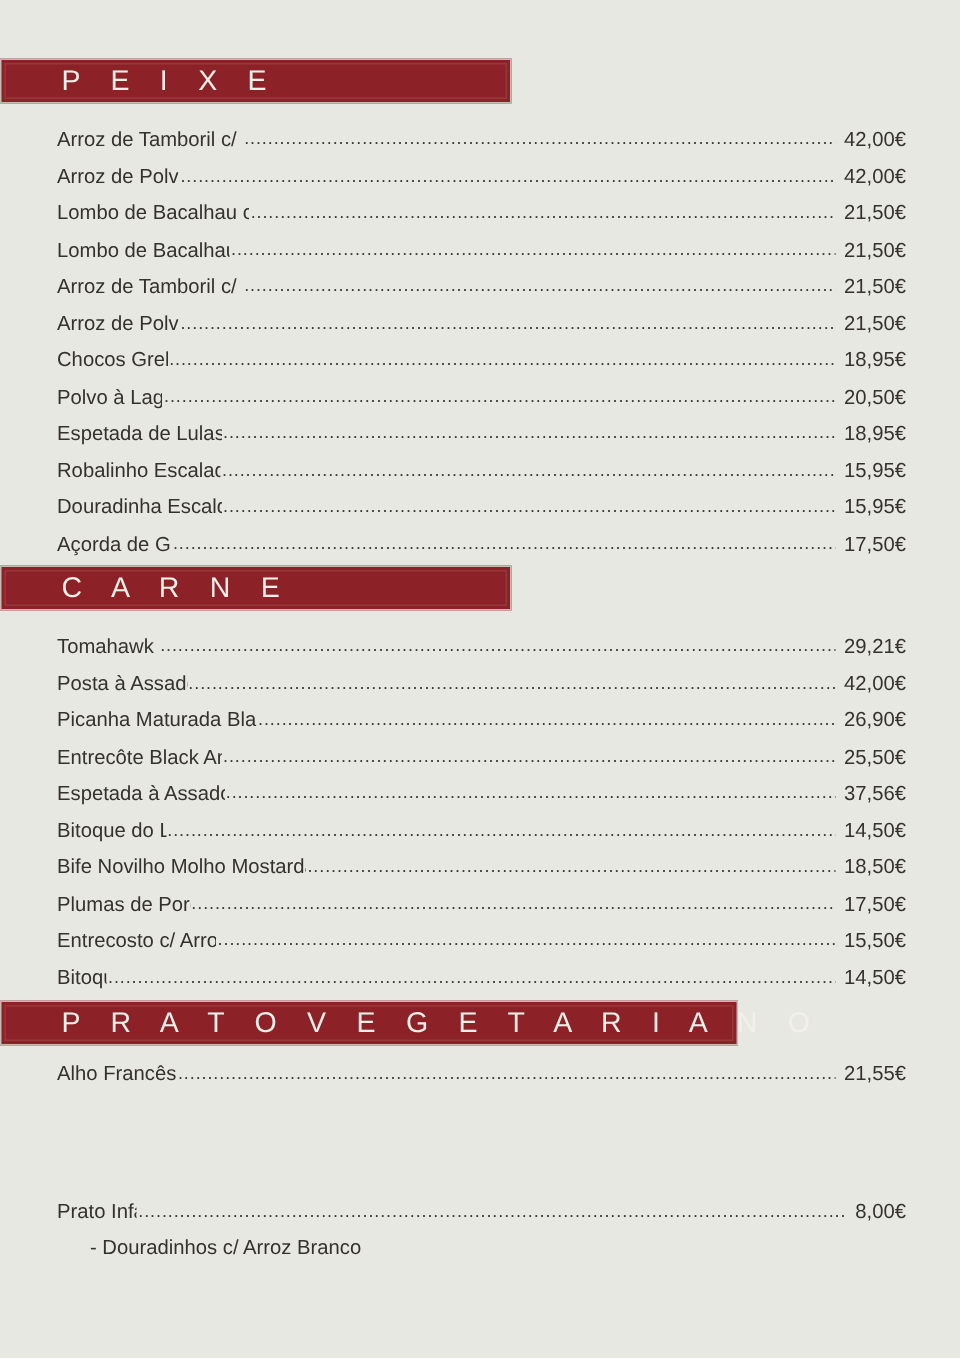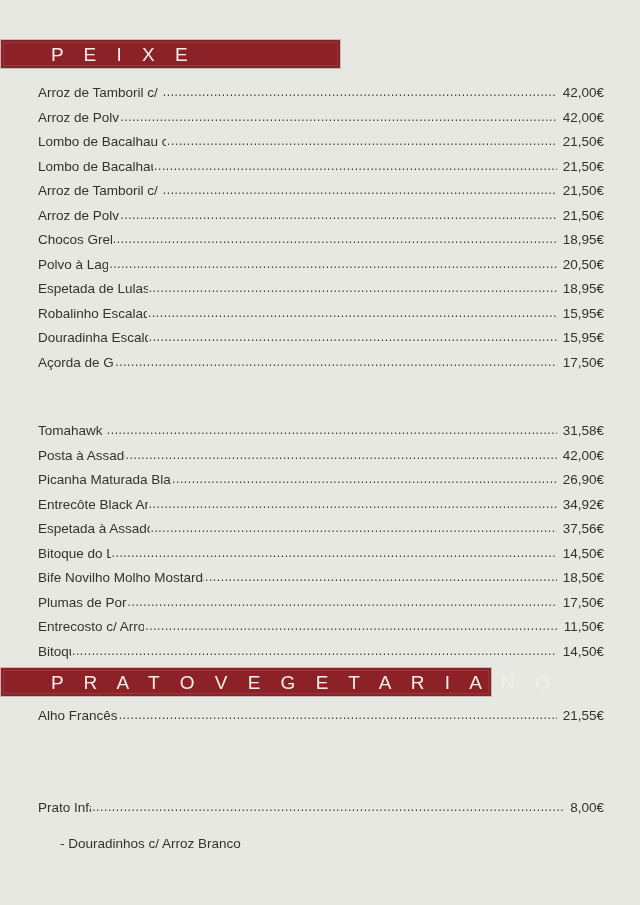--- a/index.html
+++ b/index.html
@@ -39,21 +39,21 @@
     left: 2px; right: 2px; top: 2px; bottom: 2px;
     border: 1px solid #a04a4a;
     pointer-events: none;
     opacity: .55;
   }
   .section-title {
     color: #f3efe9;
     font-size: 19px;
     font-weight: 400;
     letter-spacing: 7.5px;
-    padding-left: 50px;
+    padding-left: 40px;
     line-height: 1;
     white-space: nowrap;
     position: relative;
     z-index: 2;
   }
 
   .bar-narrow { width: 341px; }
   .bar-wide   { width: 492px; }
 
   
@@ -91,21 +91,20 @@
     color: #35322e;
     text-align: left;
   }
 
   .sub-item {
     font-size: 13.5px;
     line-height: 22px;
     color: #35322e;
     padding-left: 22px;
     white-space: nowrap;
-    margin-top: 12px;
   }
 
   
   .sec-peixe      { position: absolute; top: 39px;  left: 0; }
   .list-peixe     { position: absolute; top: 81px;  left: 0; right: 0; }
   .sec-carne      { position: absolute; top: 377px; left: 0; }
   .list-carne     { position: absolute; top: 419px; left: 0; right: 0; }
   .sec-veg        { position: absolute; top: 667px; left: 0; }
   .list-veg       { position: absolute; top: 704px; left: 0; right: 0; }
   .sec-inf        { position: absolute; top: 750px; left: 0; }
@@ -175,40 +174,43 @@
       <span class="leader">...........................................................................................................................................................................</span>
       <span class="item-price">15,95€</span>
     </div>
     <div class="item-row">
       <span class="item-name">Açorda de Gambas</span>
       <span class="leader">...........................................................................................................................................................................</span>
       <span class="item-price">17,50€</span>
     </div>
   </div>
 
+  <div class="section-bar bar-narrow sec-carne">
+    <span class="section-title">C A R N E</span>
+  </div>
   <div class="items list-carne">
     <div class="item-row">
       <span class="item-name">Tomahawk 2 pax</span>
       <span class="leader">...........................................................................................................................................................................</span>
-      <span class="item-price">31,58€</span>
+      <span class="item-price">29,21€</span>
     </div>
     <div class="item-row">
       <span class="item-name">Posta à Assador 2 pax</span>
       <span class="leader">...........................................................................................................................................................................</span>
       <span class="item-price">42,00€</span>
     </div>
     <div class="item-row">
       <span class="item-name">Picanha Maturada Black Angus G. Fed</span>
       <span class="leader">...........................................................................................................................................................................</span>
       <span class="item-price">26,90€</span>
     </div>
     <div class="item-row">
       <span class="item-name">Entrecôte Black Angus G. Fed</span>
       <span class="leader">...........................................................................................................................................................................</span>
-      <span class="item-price">34,92€</span>
+      <span class="item-price">25,50€</span>
     </div>
     <div class="item-row">
       <span class="item-name">Espetada à Assador do Lombo</span>
       <span class="leader">...........................................................................................................................................................................</span>
       <span class="item-price">37,56€</span>
     </div>
     <div class="item-row">
       <span class="item-name">Bitoque do Lombo</span>
       <span class="leader">...........................................................................................................................................................................</span>
       <span class="item-price">14,50€</span>
@@ -219,21 +221,21 @@
       <span class="item-price">18,50€</span>
     </div>
     <div class="item-row">
       <span class="item-name">Plumas de Porco Preto</span>
       <span class="leader">...........................................................................................................................................................................</span>
       <span class="item-price">17,50€</span>
     </div>
     <div class="item-row">
       <span class="item-name">Entrecosto c/ Arroz de Feijão</span>
       <span class="leader">...........................................................................................................................................................................</span>
-      <span class="item-price">11,50€</span>
+      <span class="item-price">15,50€</span>
     </div>
     <div class="item-row">
       <span class="item-name">Bitoque</span>
       <span class="leader">...........................................................................................................................................................................</span>
       <span class="item-price">14,50€</span>
     </div>
   </div>
 
   <div class="section-bar bar-wide sec-veg">
     <span class="section-title">P R A T O   V E G E T A R I A N O</span>

